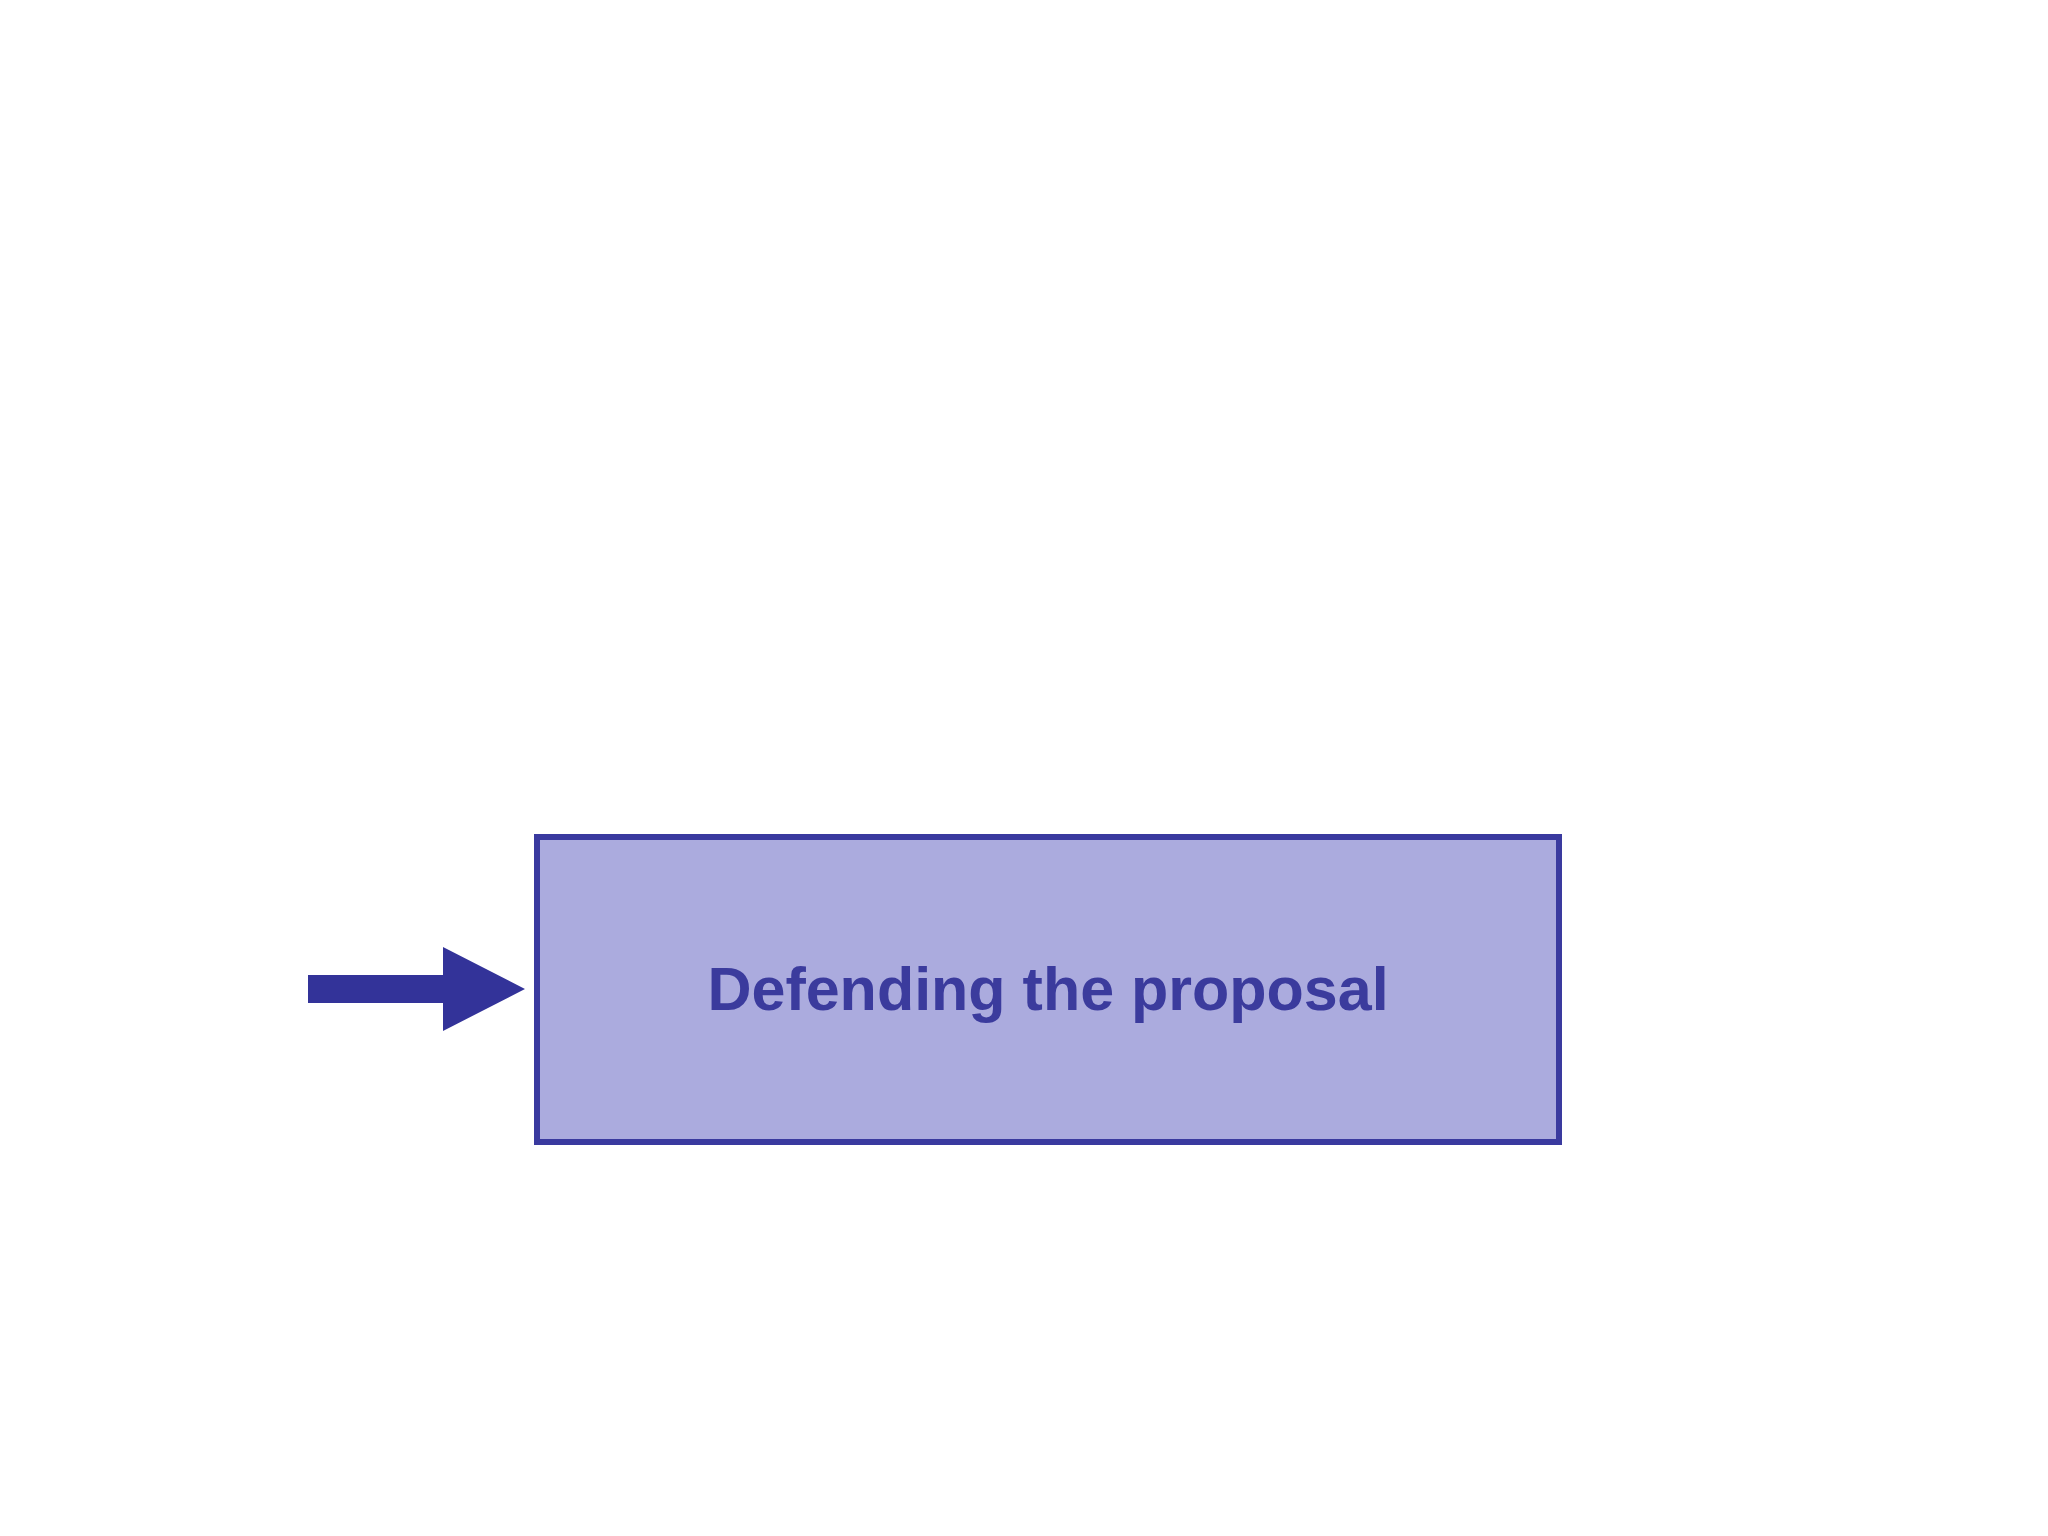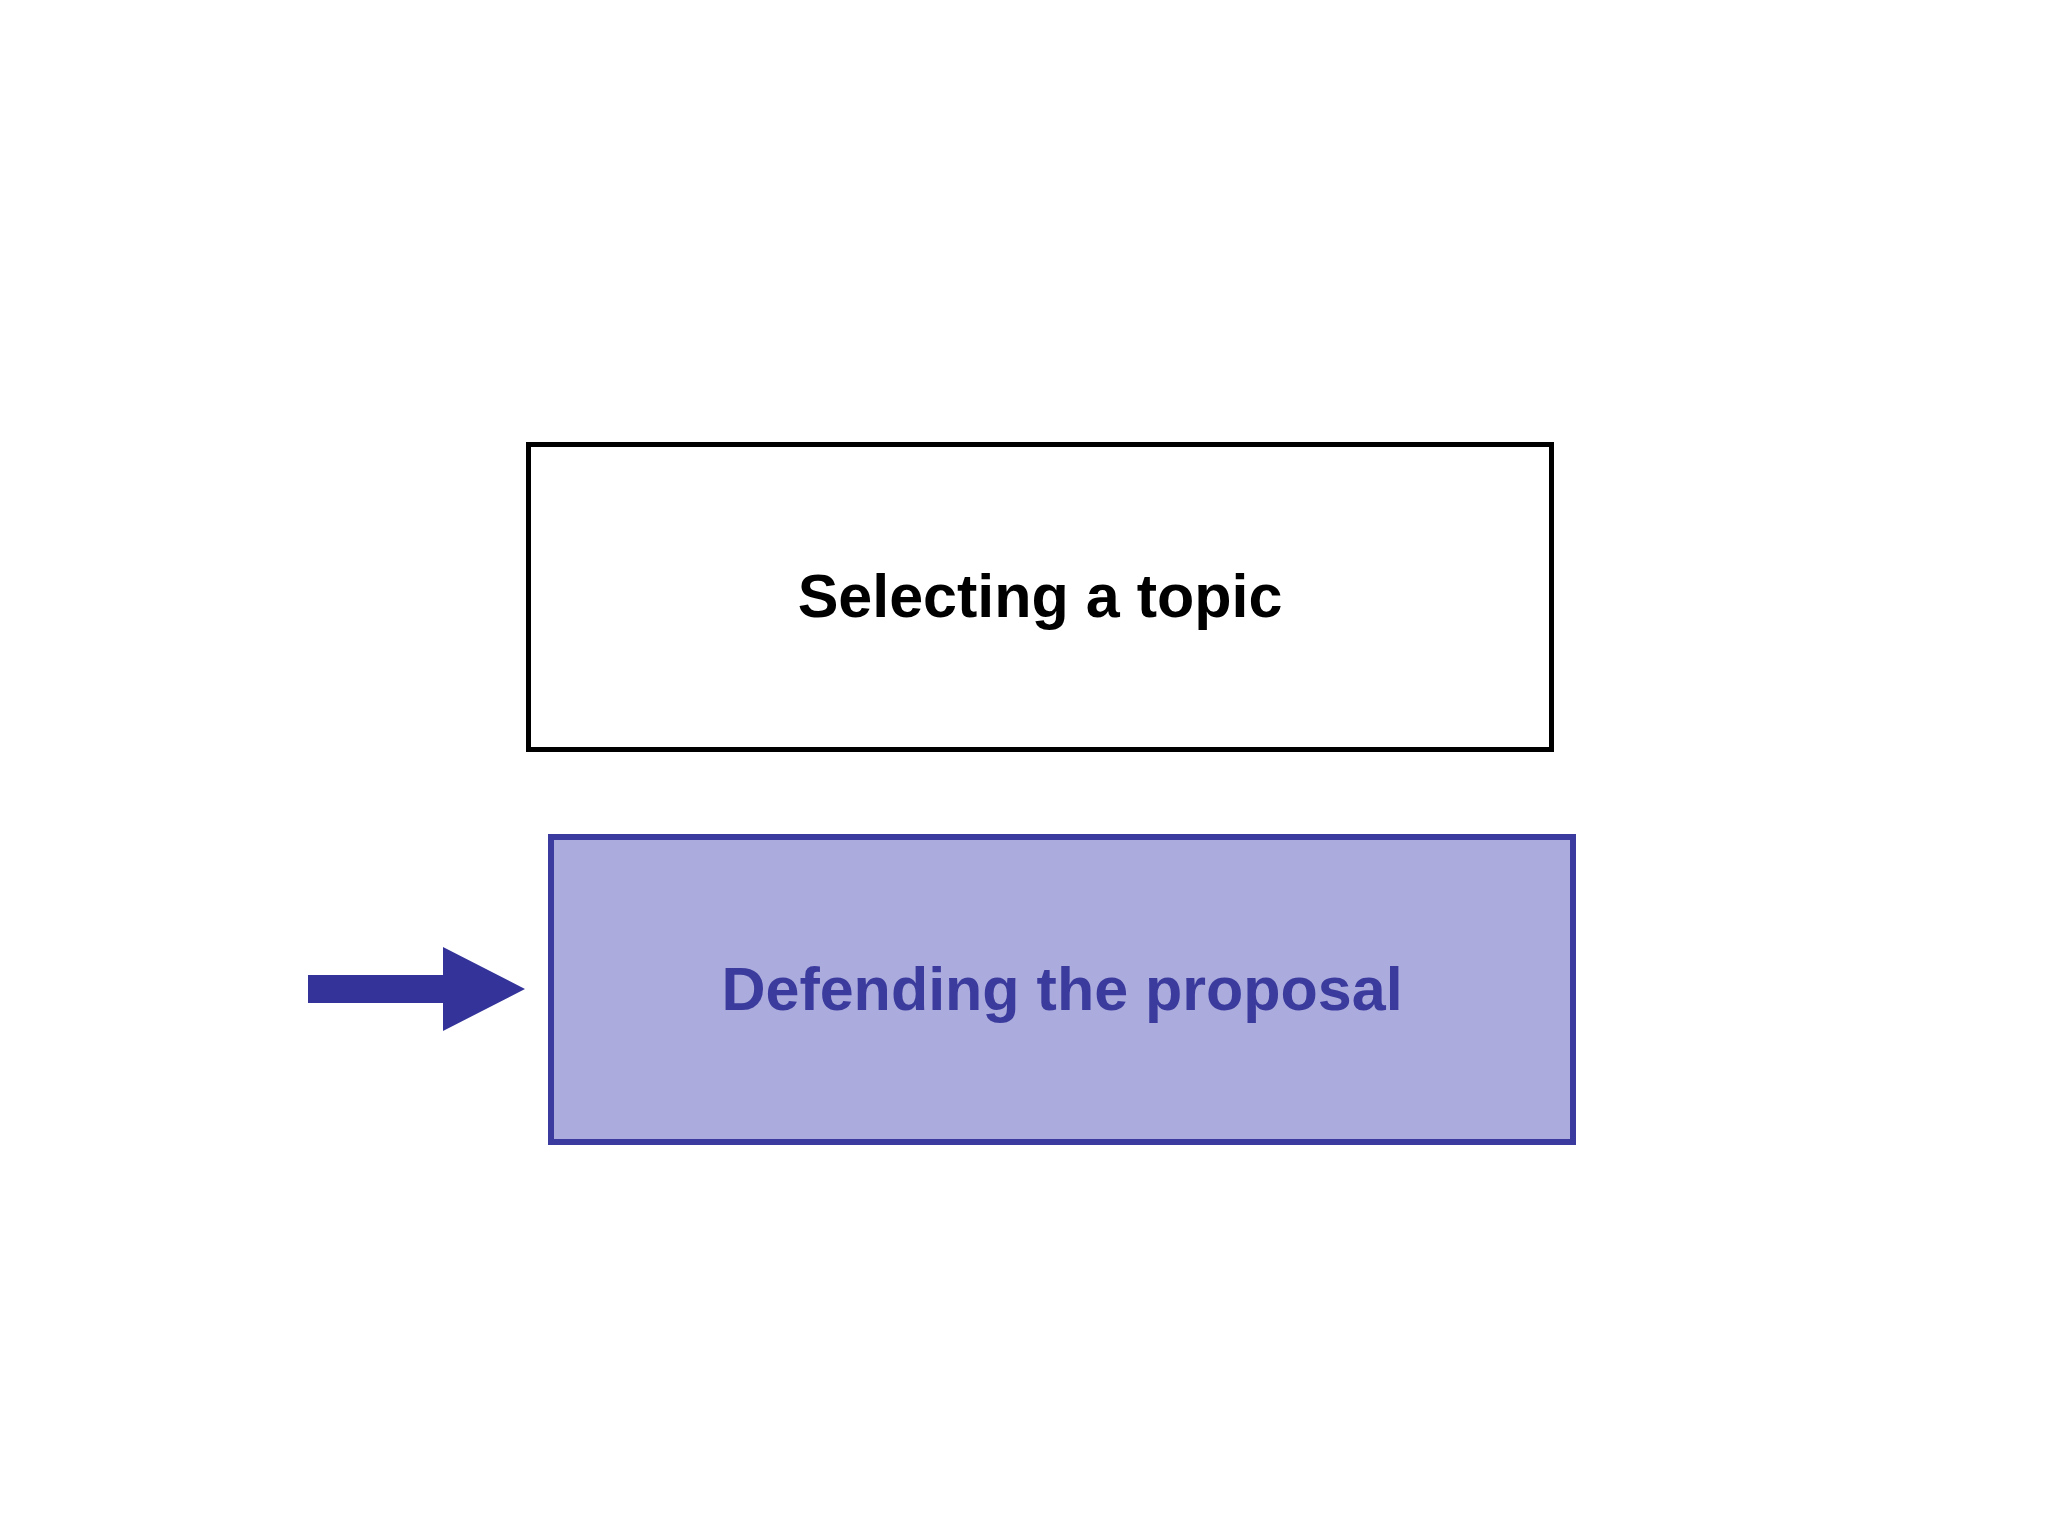--- a/index.html
+++ b/index.html
@@ -29,43 +29,40 @@
     line-height: 1.1;
   }
   .box-selecting {
     left: 526px;
     top: 442px;
     width: 1028px;
     height: 310px;
     border-width: 5px;
   }
   .box-defending {
-    left: 548px;
+    left: 534px;
     top: 834px;
     width: 1028px;
     height: 311px;
     border-width: 6px;
   }
   .arrow-svg {
     position: absolute;
     left: 308px;
     top: 945px;
     width: 220px;
     height: 90px;
     display: block;
   }
 </style>
 </head>
 <body>
 
 <div class="slide">
 
-  <div class="step-box box-selecting" style="background-color: rgb(255, 255, 255); border-color: rgb(0, 0, 0); color: rgb(0, 0, 0);">
-    <span class="box-label">Selecting a topic</span>
-  </div>
 
   <div class="step-box box-defending" style="background-color: rgb(171, 171, 222); border-color: rgb(58, 58, 159); color: rgb(59, 59, 157);">
     <span class="box-label">Defending the proposal</span>
   </div>
 
   <svg class="arrow-svg" viewBox="0 0 220 90" aria-hidden="true">
     <polygon points="0,30 135,30 135,2 217,44 135,86 135,58 0,58" fill="#333399"></polygon>
   </svg>
 
 </div>

